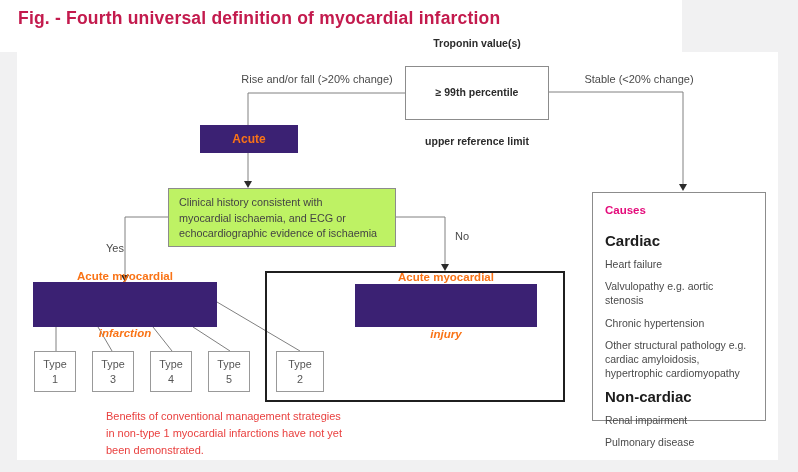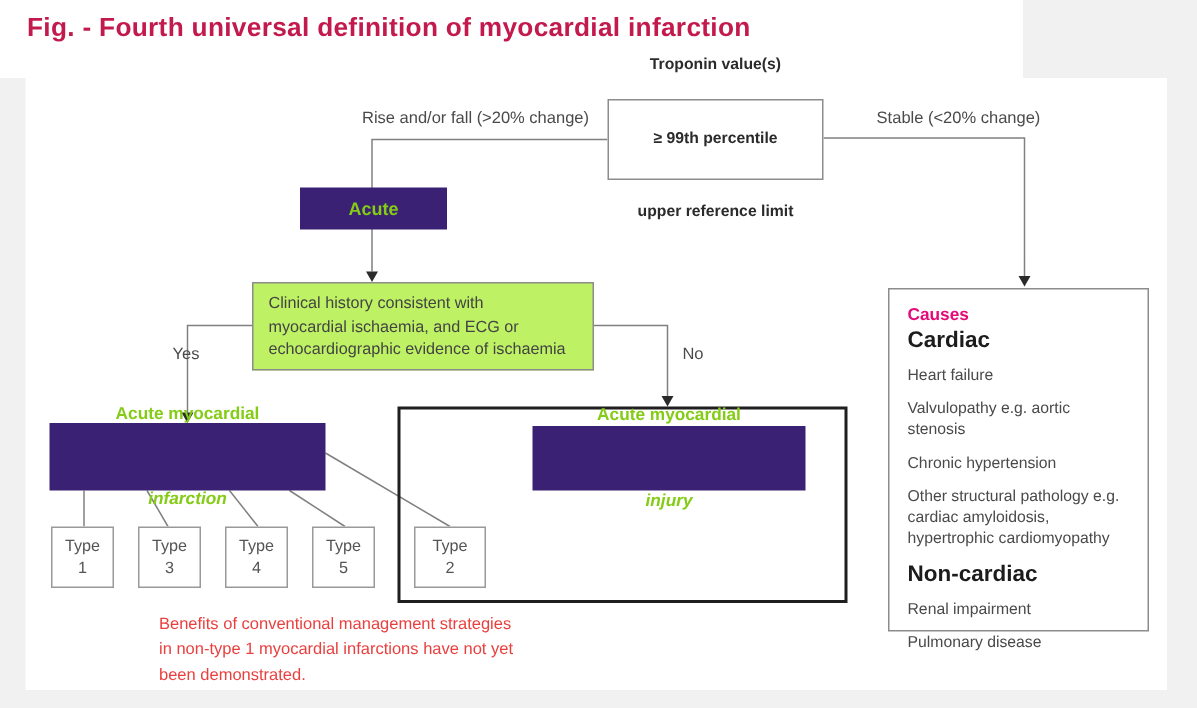--- a/index.html
+++ b/index.html
@@ -20,21 +20,21 @@
     letter-spacing: 0.2px;
   }
   .panel {
     position: absolute; left: 17px; top: 52px; width: 761px; height: 408px;
     background: #ffffff;
   }
   .connectors { position: absolute; left: 0; top: 0; width: 761px; height: 408px; z-index: 1; }
   .node { position: absolute; z-index: 2; }
 
   .purple-box {
-    background: #3b2173; color: #84cc16;
+    background: #3b2173; color: #f97316;
     display: flex; flex-direction: column; align-items: center; justify-content: center;
     font-weight: 700; text-align: center;
   }
   .purple-box .l2 { font-style: italic; margin-top: 40px; }
 
   .troponin {
     left: 388px; top: 14px; width: 144px; height: 54px;
     background: #ffffff; border: 1px solid #8c8c8c;
     display: flex; flex-direction: column; align-items: center; justify-content: center;
     font-size: 10.5px; font-weight: 700; color: #2b2b2b; line-height: 1.5;
@@ -51,21 +51,21 @@
   .acute  { left: 183px; top: 73px; width: 98px;  height: 28px; font-size: 12px; }
   .chronic{ left: 613px; top: 71px; width: 107px; height: 30px; font-size: 12px; }
 
   .clinical {
     left: 151px; top: 136px; width: 228px; height: 59px;
     background: #bef264; border: 1px solid #8c8c8c;
     font-size: 10.8px; color: #444444; line-height: 1.45;
     padding: 6px 10px; white-space: pre-line;
   }
   .yesno { position: absolute; z-index: 2; font-size: 11px; color: #4a4a4a; }
-  .yes-label { left: 80px; top: 178px; width: 36px; text-align: right; }
+  .yes-label { left: 80px; top: 190px; width: 36px; text-align: center; }
   .no-label  { left: 430px; top: 178px; width: 30px; text-align: center; }
 
   .ami    { left: 16px;  top: 230px; width: 184px; height: 45px; font-size: 11.5px; line-height: 1.45; }
   .injury { left: 338px; top: 232px; width: 182px; height: 43px; font-size: 11.5px; line-height: 1.45; }
 
   .thick-box {
     left: 248px; top: 219px; width: 300px; height: 131px;
     border: 2px solid #1f1f1f; background: transparent; z-index: 1;
   }
   .type-box {
@@ -76,21 +76,21 @@
     z-index: 2;
   }
   .t1 { left: 17px; }  .t3 { left: 75px; }  .t4 { left: 133px; }
   .t5 { left: 191px; } .t2 { left: 259px; width: 48px; }
 
   .causes {
     left: 575px; top: 140px; width: 174px; height: 229px;
     background: #ffffff; border: 1px solid #8c8c8c;
     padding: 11px 12px; font-size: 10.5px; color: #4a4a4a;
   }
-  .causes-heading { color: #e40a7a; font-weight: 700; font-size: 11.5px; margin-bottom: 2px; }
+  .causes-heading { color: #e40a7a; font-weight: 700; font-size: 11.5px; margin-bottom: 16px; }
   .causes-section-title { color: #1c1c1c; font-weight: 700; font-size: 15px; margin-bottom: 8px; }
   .causes-item { margin-bottom: 8px; line-height: 1.35; }
 
   .note {
     left: 89px; top: 356px; width: 280px;
     font-size: 11px; color: #e9403f; line-height: 1.55;
     white-space: pre-line; z-index: 2;
   }
 </style>
 </head>

